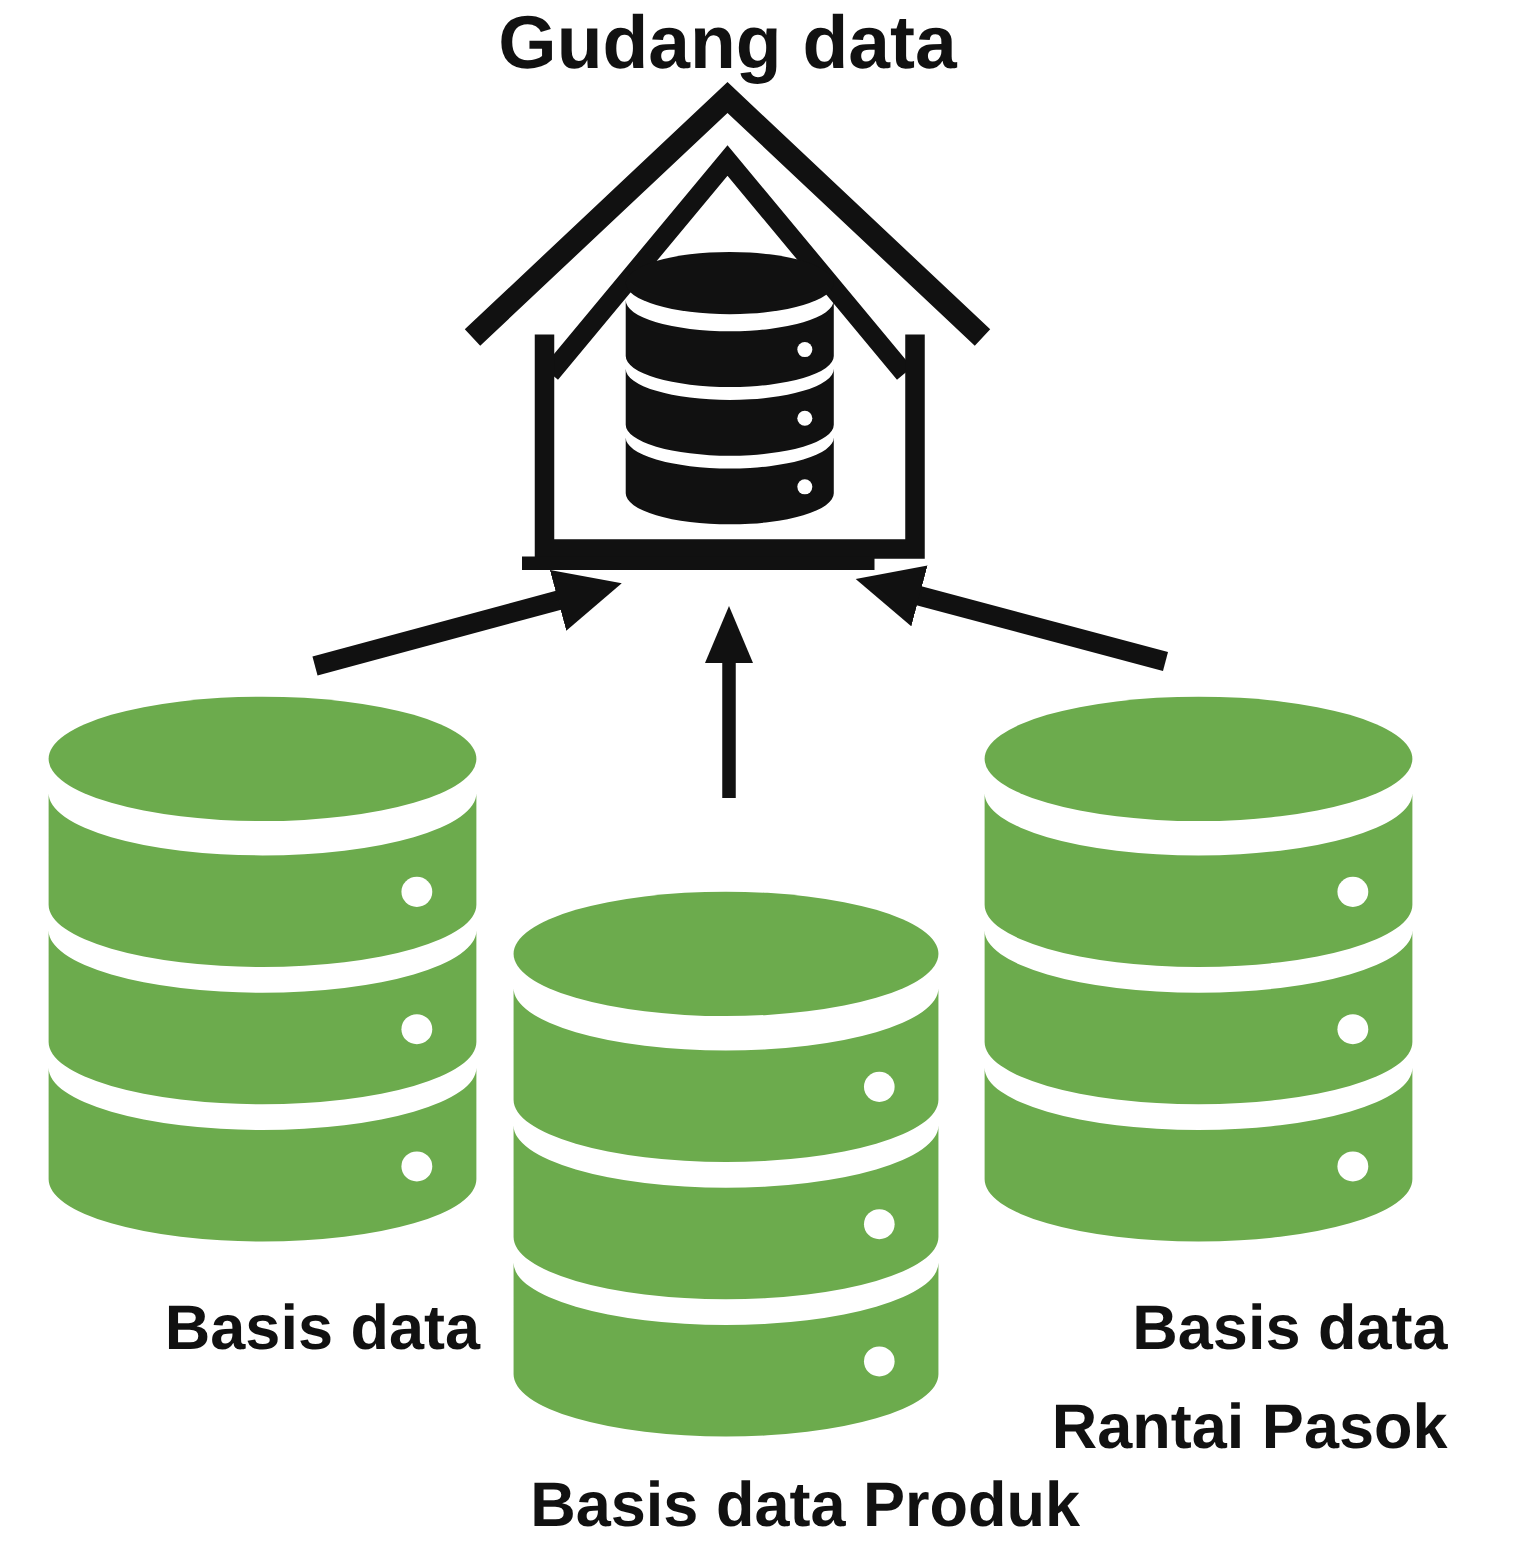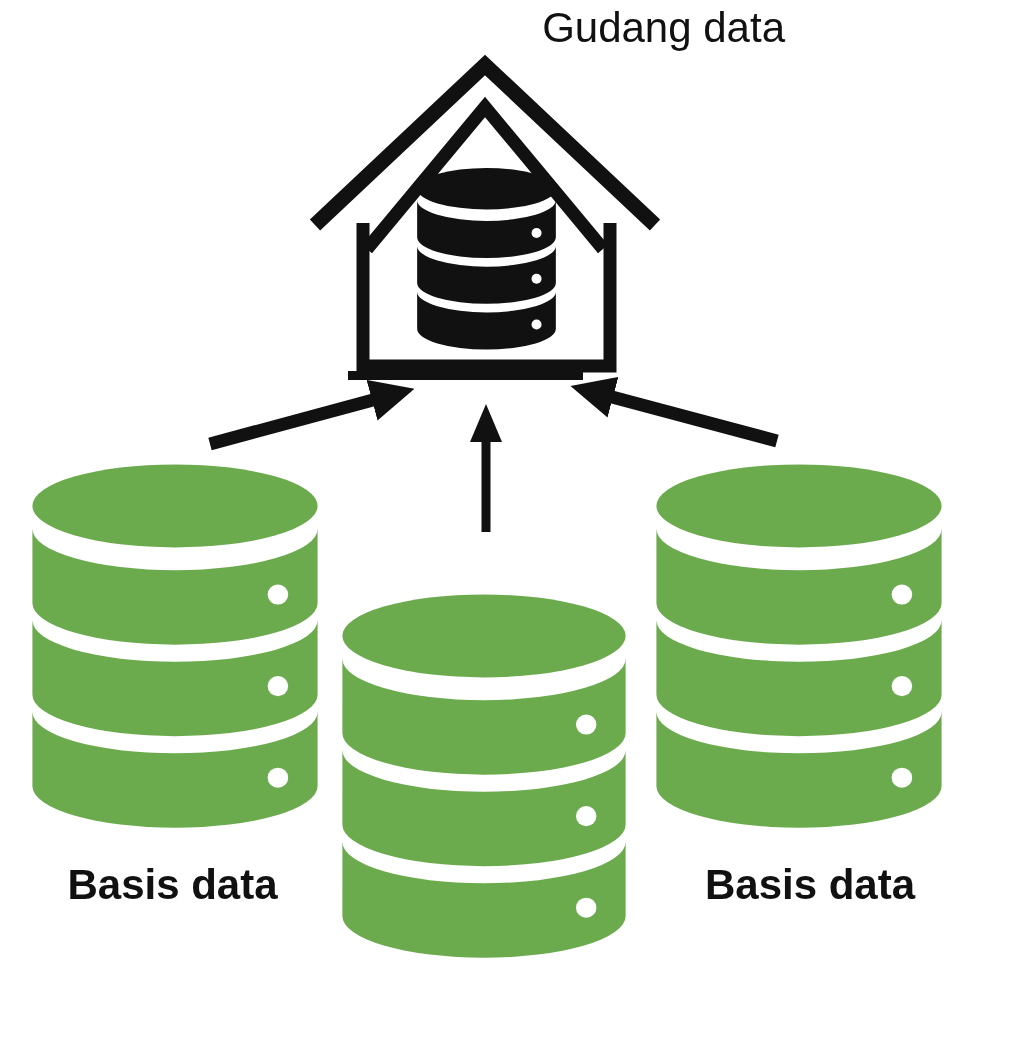--- a/index.html
+++ b/index.html
@@ -7,38 +7,38 @@
     width:1024px;height:1040px;
     background:var(--bg,#fff);
     font-family:"Liberation Sans", sans-serif;
     overflow:hidden;
   }
   .canvas{position:relative;width:1024px;height:1040px;background:var(--bg,#fff);}
   svg{overflow:visible;display:block;}
   .defs-svg{position:absolute;width:0;height:0;}
   .title{
     position:absolute;left:185px;top:0;width:600px;
-    text-align:right;font-size:42px;line-height:56px;font-weight:400;
+    text-align:center;font-size:50px;line-height:56px;font-weight:700;
     color:var(--ink,#111);letter-spacing:0;
   }
   .house{position:absolute;left:303px;top:53px;width:365px;height:335px;}
   .house-stroke{stroke:var(--ink,#111);fill:none;stroke-linecap:butt;stroke-linejoin:miter;}
   .roof-outer{stroke-width:15px;}
   .roof-inner{stroke-width:13px;}
   .walls{stroke-width:13px;}
   .ink-fill{fill:var(--ink,#111);}
   .dot-fill{fill:var(--dot,#fff);}
   .arrows{position:absolute;left:0;top:0;width:1024px;height:1040px;pointer-events:none;}
   .arrow-line{stroke:var(--ink,#111);stroke-linecap:butt;}
   .cyl{position:absolute;color:var(--db-green,#6cab4d);}
   .cyl-left{left:28px;top:463px;width:294px;height:369px;}
   .cyl-mid{left:338px;top:593px;width:292px;height:369px;}
   .cyl-right{left:652px;top:463px;width:294px;height:369px;}
   .label{
-    position:absolute;text-align:center;color:var(--ink,#111);
+    position:absolute;text-align:right;color:var(--ink,#111);
     font-size:42px;font-weight:600;line-height:66px;
   }
   .label-left{left:25px;top:852px;width:295px;}
   .label-mid{left:255px;top:974px;width:465px;line-height:58px;}
   .label-right{left:655px;top:852px;width:310px;}
 </style>
 </head>
 <body>
 
 <div class="canvas">
@@ -85,17 +85,21 @@
   <svg class="cyl cyl-mid" viewBox="0 0 200 258" preserveAspectRatio="none">
     <use href="#db-cyl"></use>
   </svg>
   <svg class="cyl cyl-right" viewBox="0 0 200 258" preserveAspectRatio="none">
     <use href="#db-cyl"></use>
   </svg>
 
   <div class="label label-left">
     <div>Basis data</div>
   </div>
+  <div class="label label-mid">
+    <div>Basis data Produk</div>
+  </div>
   <div class="label label-right">
     <div>Basis data</div>
+    <div>Rantai Pasok</div>
   </div>
 
 </div>
 
 </body></html>

